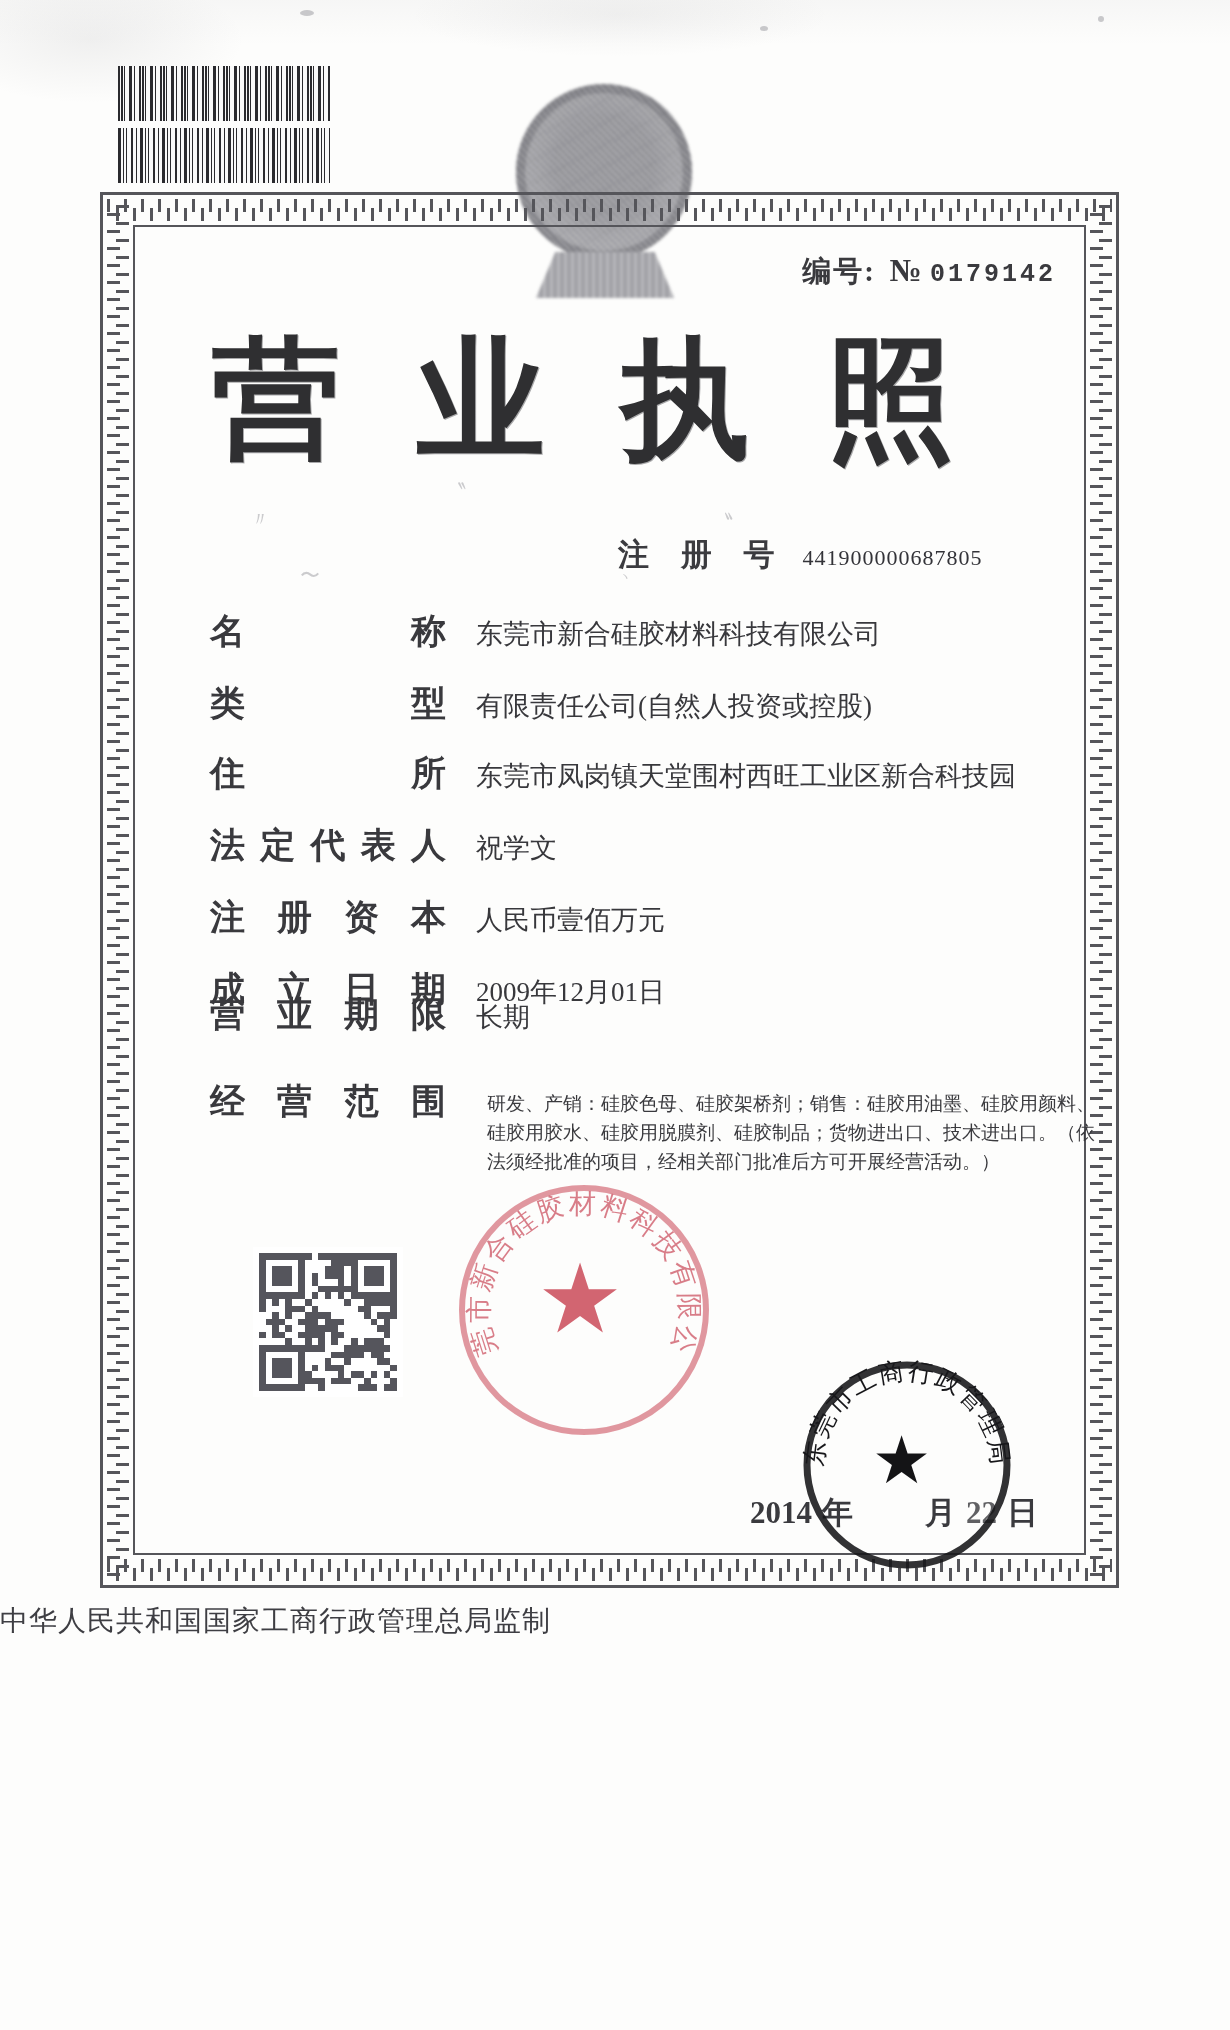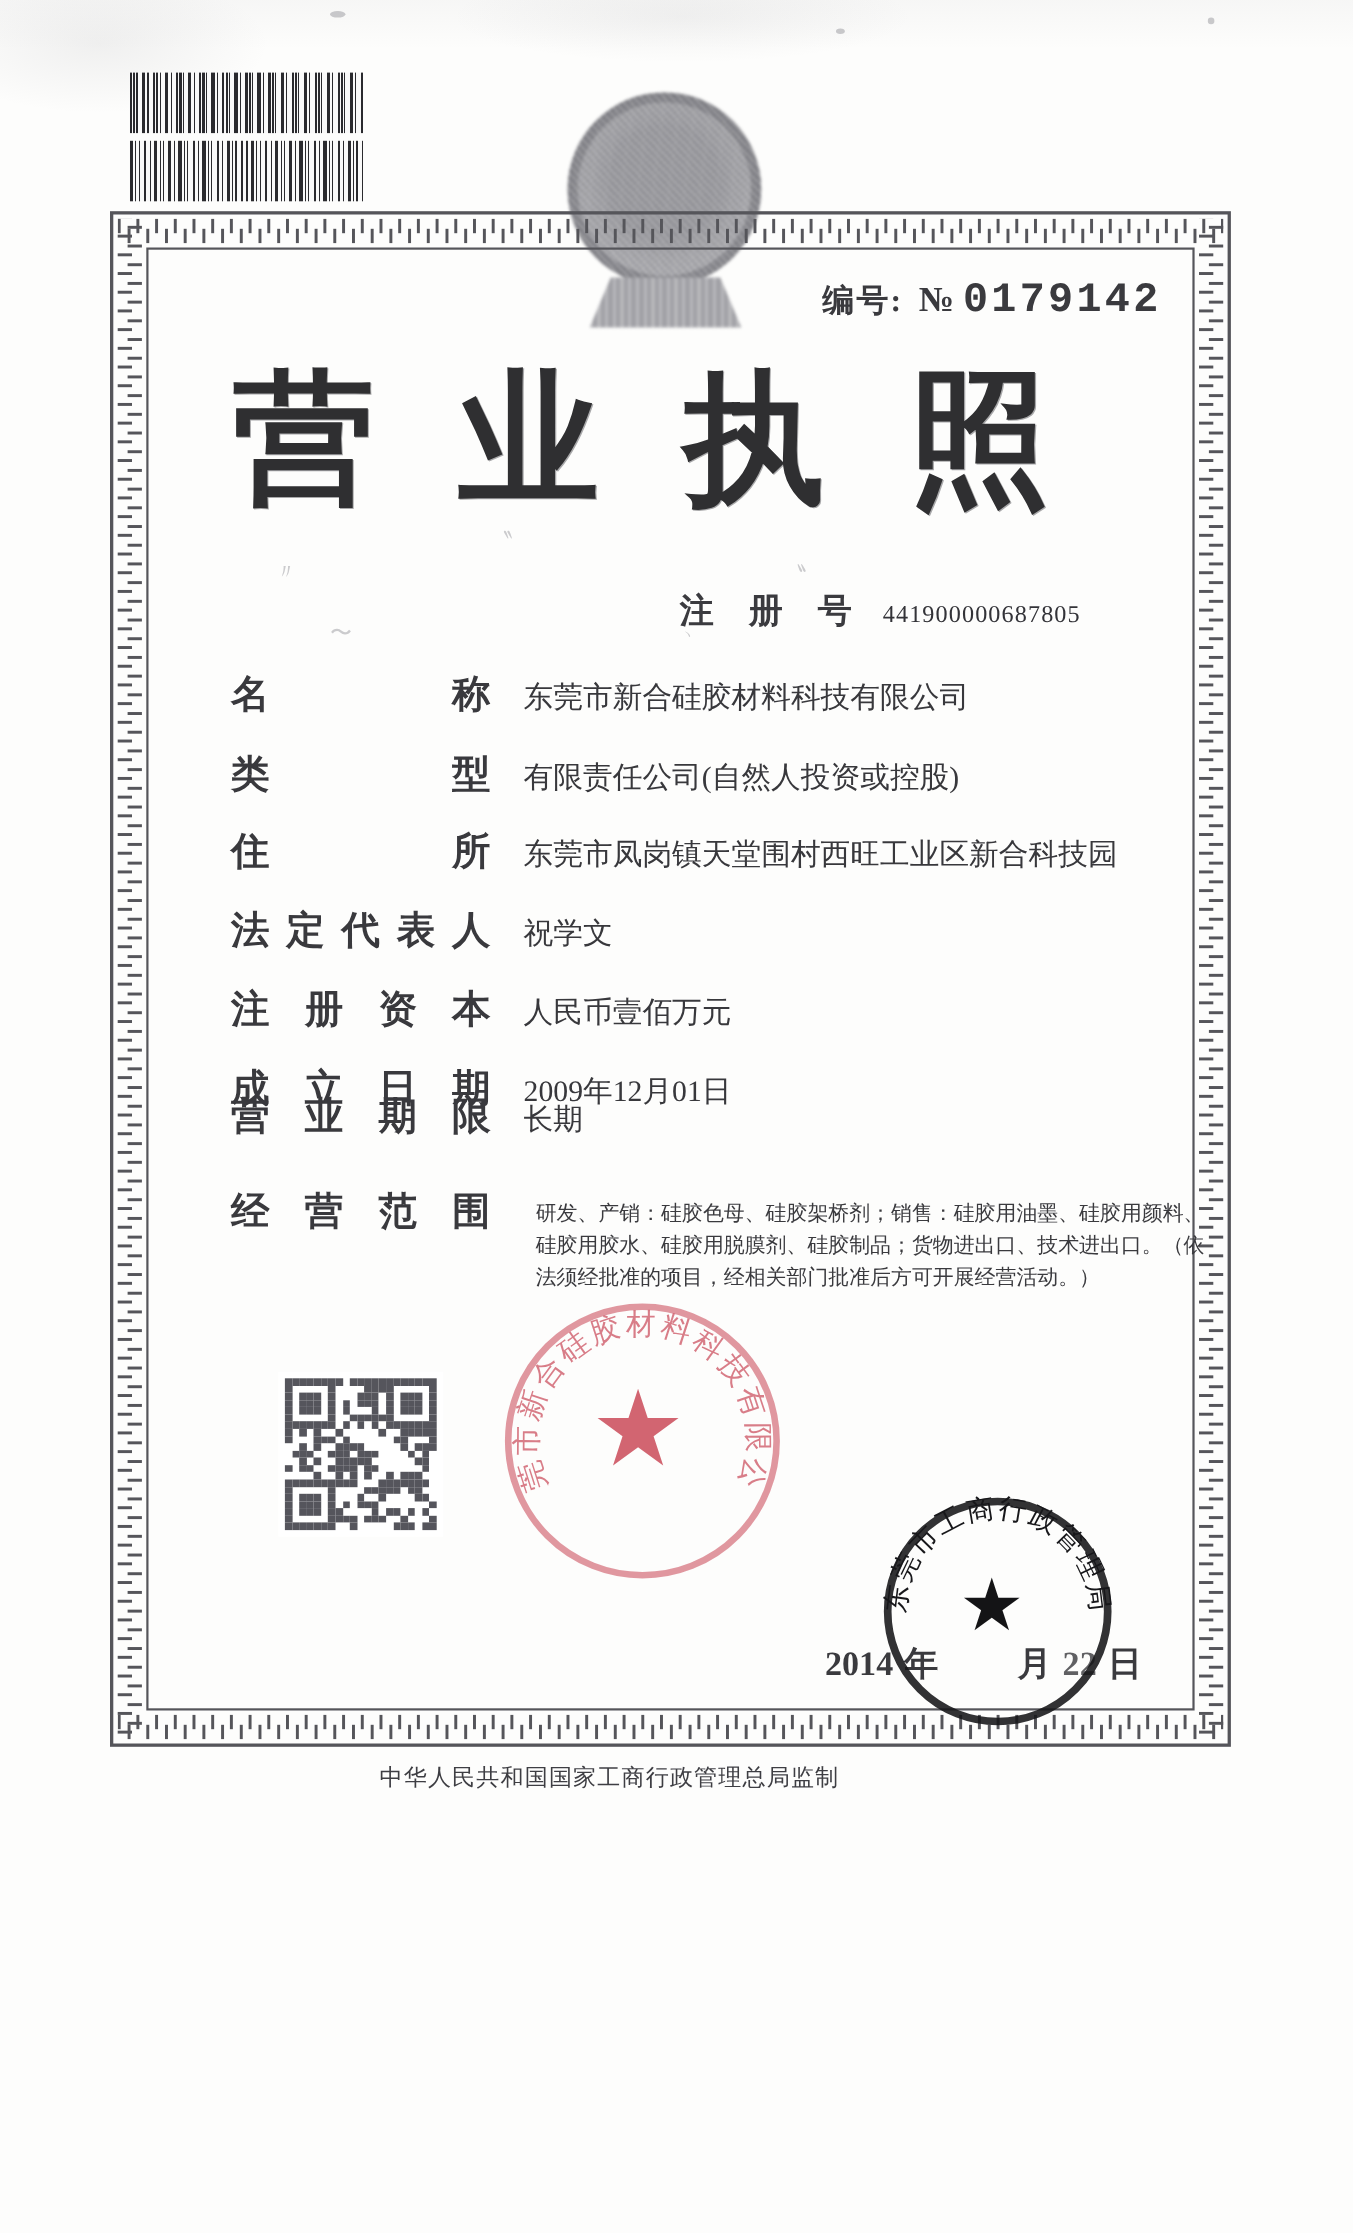--- a/index.html
+++ b/index.html
@@ -35,21 +35,21 @@
     background:repeating-linear-gradient(47deg, rgba(255,255,255,.22) 0 2px, transparent 2px 5px),
                repeating-linear-gradient(-38deg, rgba(60,60,66,.25) 0 1px, transparent 1px 4px);}
   .emblem .base{position:absolute;left:36px;top:168px;width:138px;height:46px;background:#94949a;
     clip-path:polygon(14% 0,86% 0,100% 100%,0 100%);
     background-image:repeating-linear-gradient(90deg, rgba(255,255,255,.25) 0 3px, transparent 3px 7px);}
 
   
   .serial{left:0;top:252px;width:1056px;text-align:right;font-size:29px;color:#3a3a3e;
     letter-spacing:2px;font-weight:600;}
   .serial .nomark{font-weight:700;font-size:32px;padding:0 6px 0 14px;}
-  .serial .num{font-family:"Liberation Mono","DejaVu Sans Mono",monospace;font-size:38px;letter-spacing:3px;}
+  .serial .num{font-family:"Liberation Mono","DejaVu Sans Mono",monospace;font-size:25px;letter-spacing:3px;}
 
   
   .frame{left:100px;top:192px;width:1013px;height:1390px;border:3px solid #55555a;}
   .frame .inner{position:absolute;inset:30px;border:2px solid #55555a;}
   .mh,.mv{position:absolute;background-repeat:repeat-x;}
   .mh{left:4px;right:4px;height:22px;
     background-image:linear-gradient(90deg,#55555a 0 3px,rgba(0,0,0,0) 3px),
                      linear-gradient(90deg,#55555a 0 3px,rgba(0,0,0,0) 3px),
                      linear-gradient(90deg,rgba(0,0,0,0) 0 100%);
     background-size:17px 58%,17px 58%,0 0;background-position:0 0,9px 100%;}
@@ -94,21 +94,21 @@
 
   
   .registrar{left:608px;top:1424px;font-size:35px;font-weight:700;color:#323236;letter-spacing:17px;}
   .dateline{left:750px;top:1492px;font-size:31px;color:#3a3a3e;font-weight:600;text-align:center;}
   .dateline span{margin-right:10px;}
   .dateline .gap{display:inline-block;width:52px;}
   .dateline .day{opacity:.8;}
 
   
   .footer-left{left:120px;top:1602px;font-size:20px;color:#45454a;letter-spacing:.5px;}
-  .footer-right{left:0;top:1602px;width:1108px;text-align:center;font-size:21px;color:#3e3e43;letter-spacing:1px;}
+  .footer-right{left:0;top:1602px;width:1108px;text-align:left;font-size:28px;color:#3e3e43;letter-spacing:1px;}
 
   svg text{font-family:"Liberation Serif","DejaVu Serif",serif;}
 </style>
 </head>
 <body>
 
 <div class="page">
 
   <div class="speck" style="left:300px;top:10px;width:14px;height:6px;"></div>
   <div class="speck" style="left:760px;top:26px;width:8px;height:5px;"></div>

